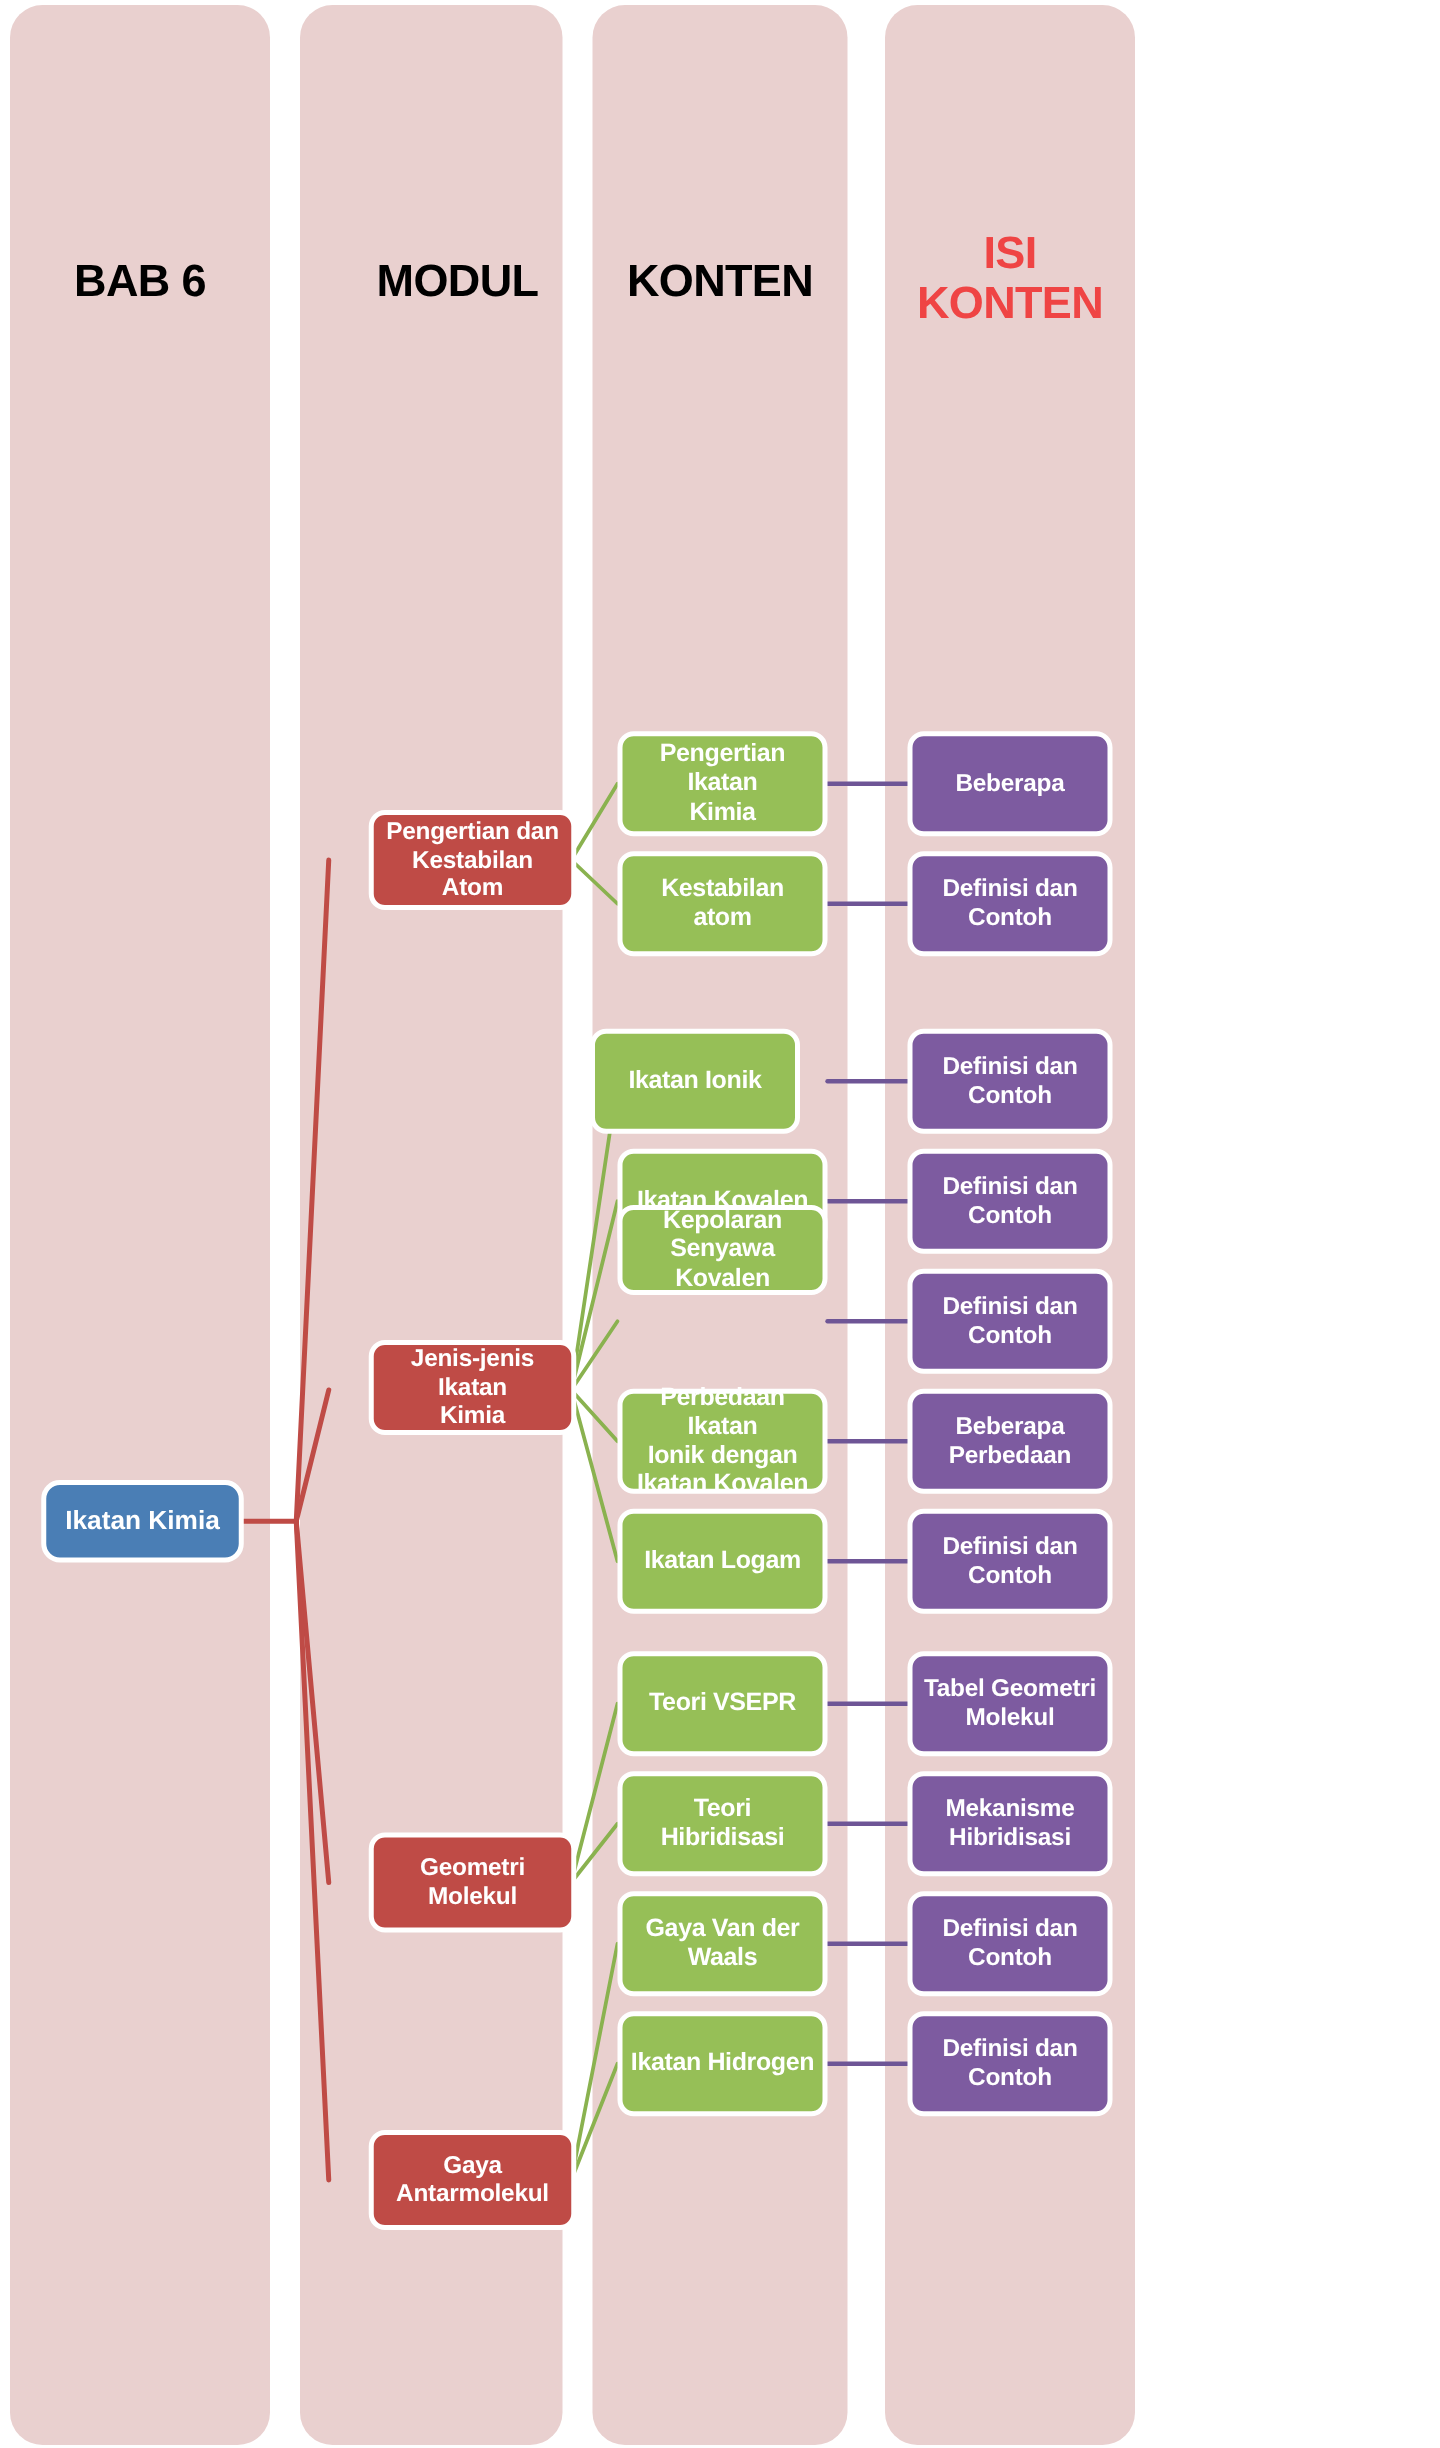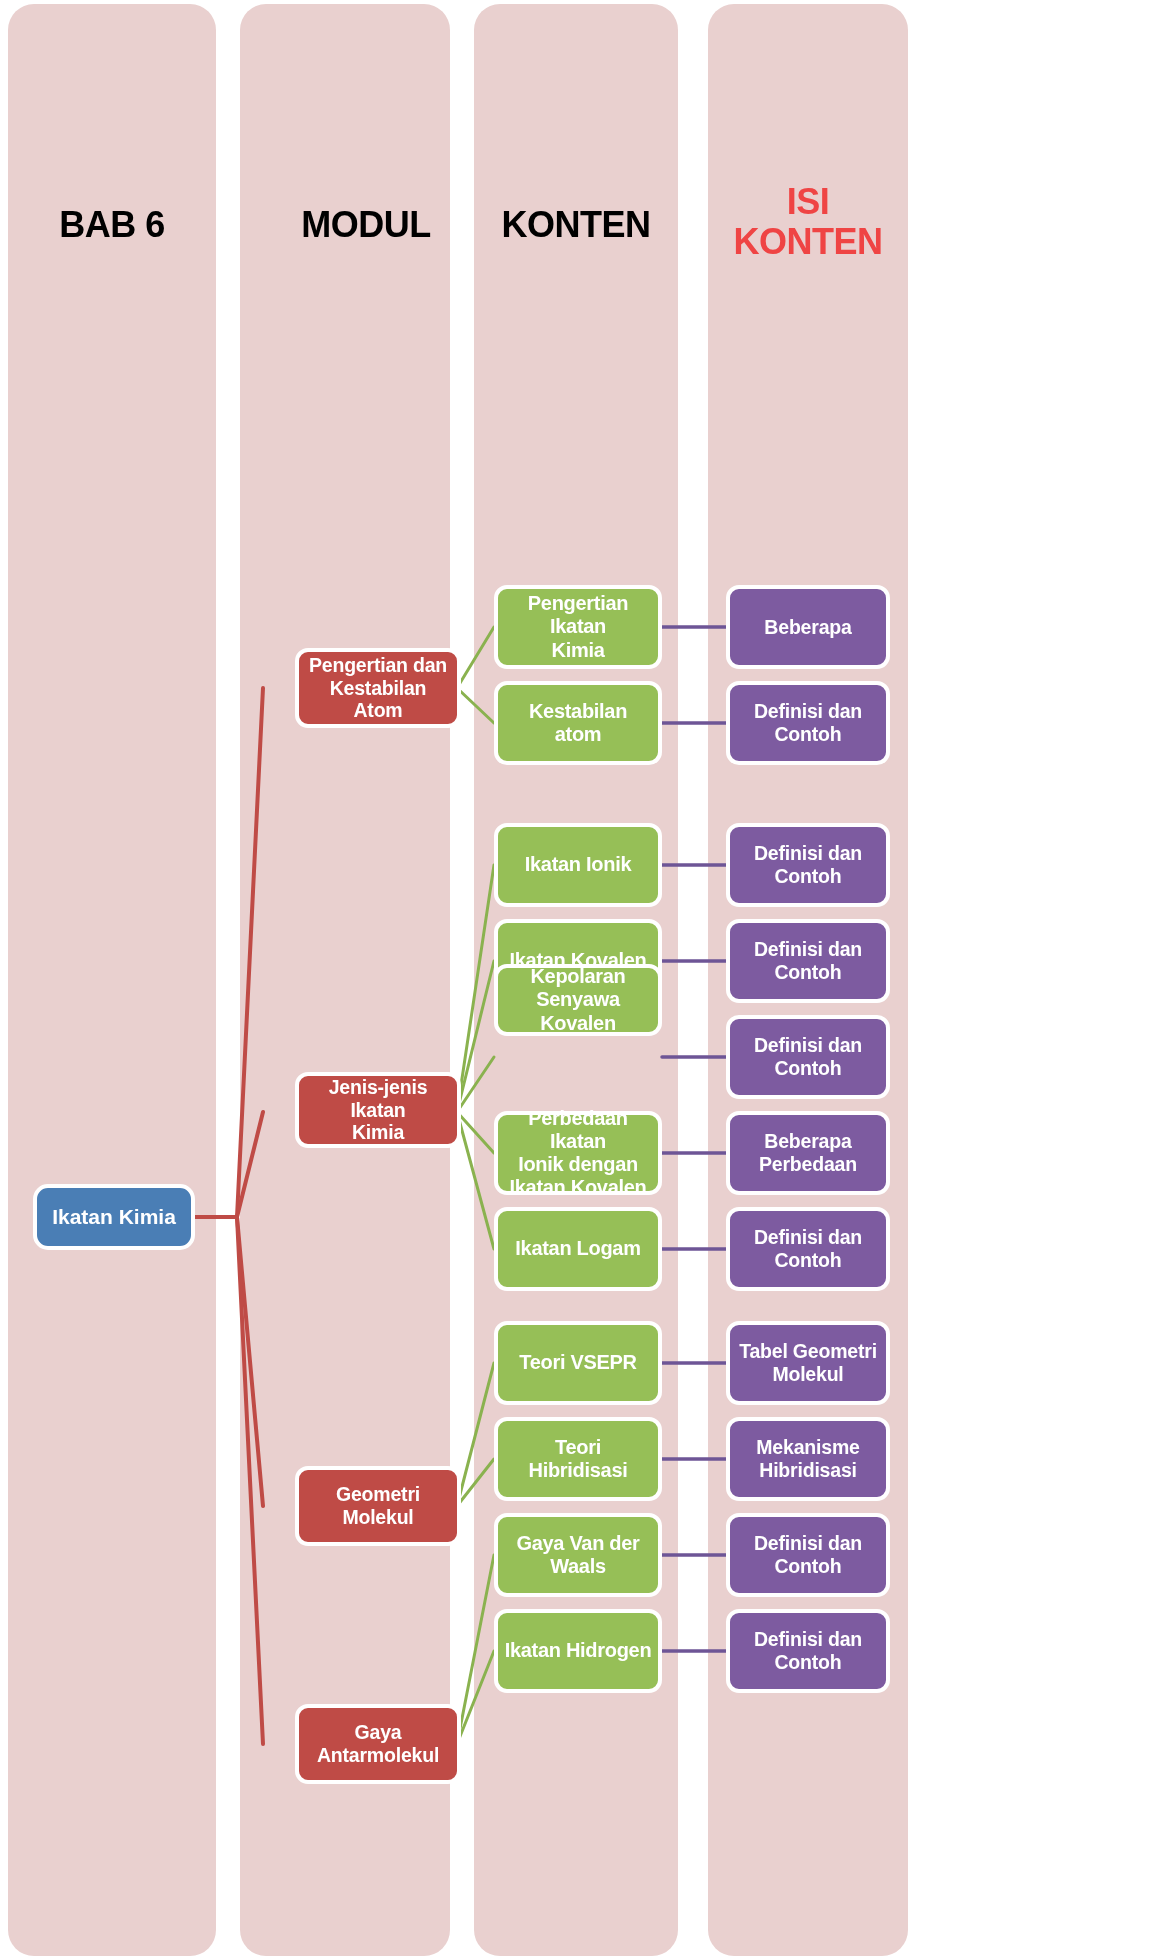--- a/index.html
+++ b/index.html
@@ -137,21 +137,21 @@
 Kestabilan Atom</div>
       <div class="node module" style="left: 263px; top: 1072px; width: 166px; height: 76px;">Jenis-jenis Ikatan
 Kimia</div>
       <div class="node module" style="left: 263px; top: 1466px; width: 166px; height: 80px;">Geometri
 Molekul</div>
       <div class="node module" style="left: 263px; top: 1704px; width: 166px; height: 80px;">Gaya
 Antarmolekul</div>
       <div class="node content" style="left: 494px; top: 585px; width: 168px; height: 84px;">Pengertian Ikatan
 Kimia</div>
       <div class="node content" style="left: 494px; top: 681px; width: 168px; height: 84px;">Kestabilan atom</div>
-      <div class="node content" style="left: 494px; top: 823px; width: 168px; height: 84px;">Ikatan Ionik</div>
+      <div class="node content" style="left: 472px; top: 823px; width: 168px; height: 84px;">Ikatan Ionik</div>
       <div class="node content" style="left: 494px; top: 919px; width: 168px; height: 84px;">Ikatan Kovalen</div>
       <div class="node content" style="left: 494px; top: 964px; width: 168px; height: 72px;">Kepolaran
 Senyawa Kovalen</div>
       <div class="node content" style="left: 494px; top: 1111px; width: 168px; height: 84px;">Perbedaan Ikatan
 Ionik dengan
 Ikatan Kovalen</div>
       <div class="node content" style="left: 494px; top: 1207px; width: 168px; height: 84px;">Ikatan Logam</div>
       <div class="node content" style="left: 494px; top: 1321px; width: 168px; height: 84px;">Teori VSEPR</div>
       <div class="node content" style="left: 494px; top: 1417px; width: 168px; height: 84px;">Teori Hibridisasi</div>
       <div class="node content" style="left: 494px; top: 1513px; width: 168px; height: 84px;">Gaya Van der

